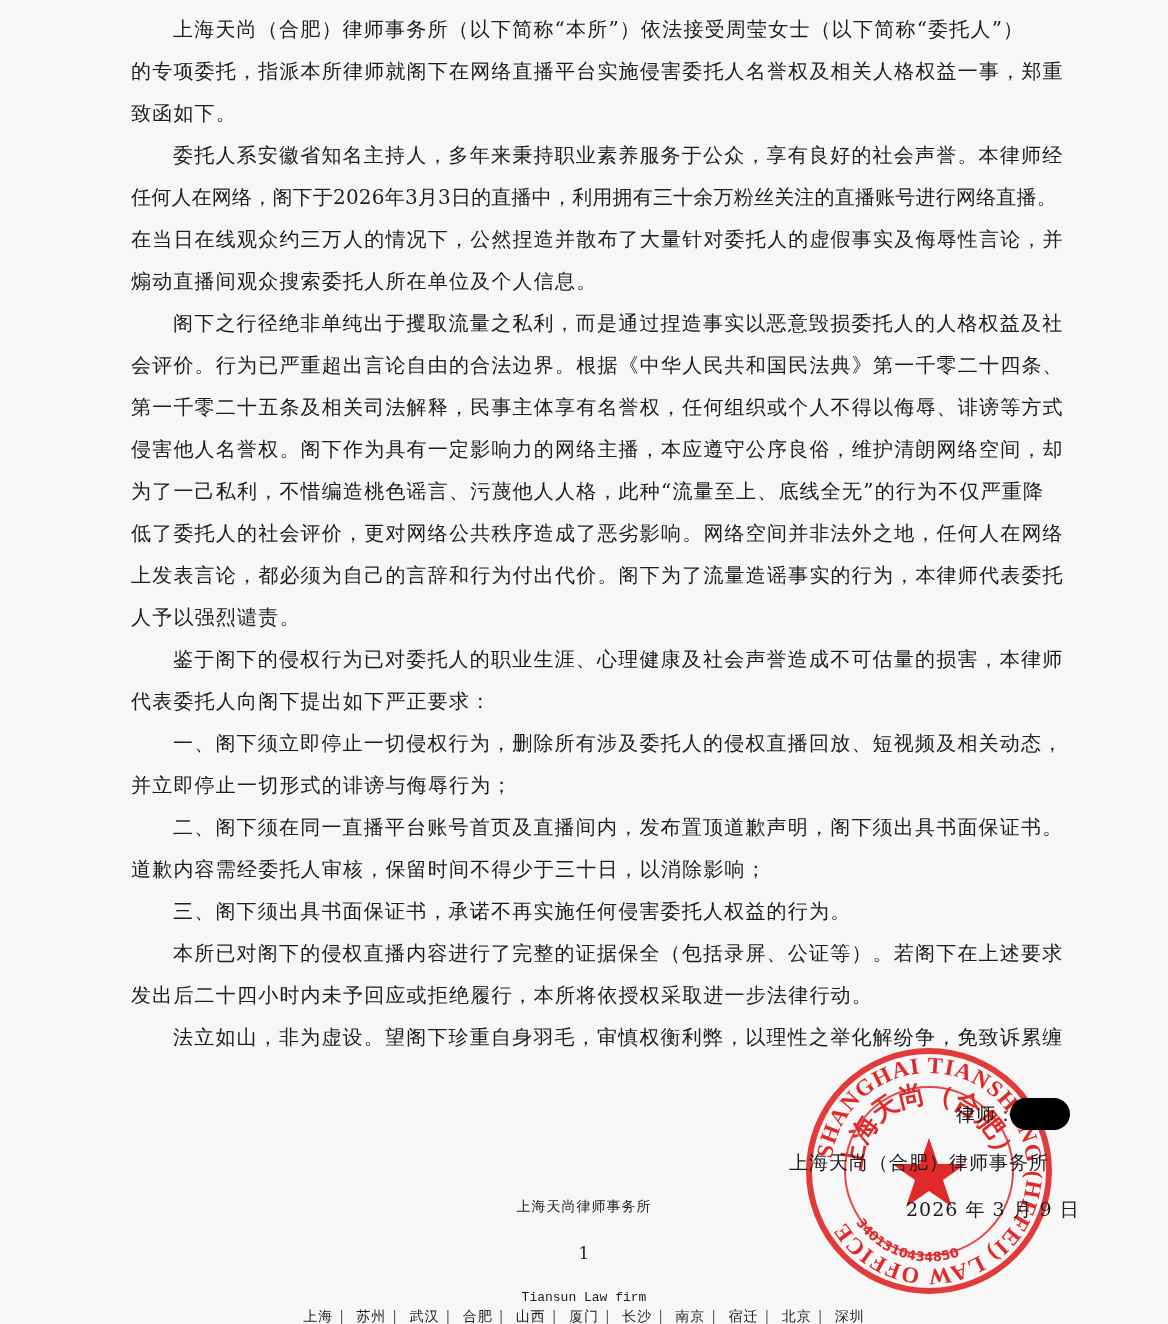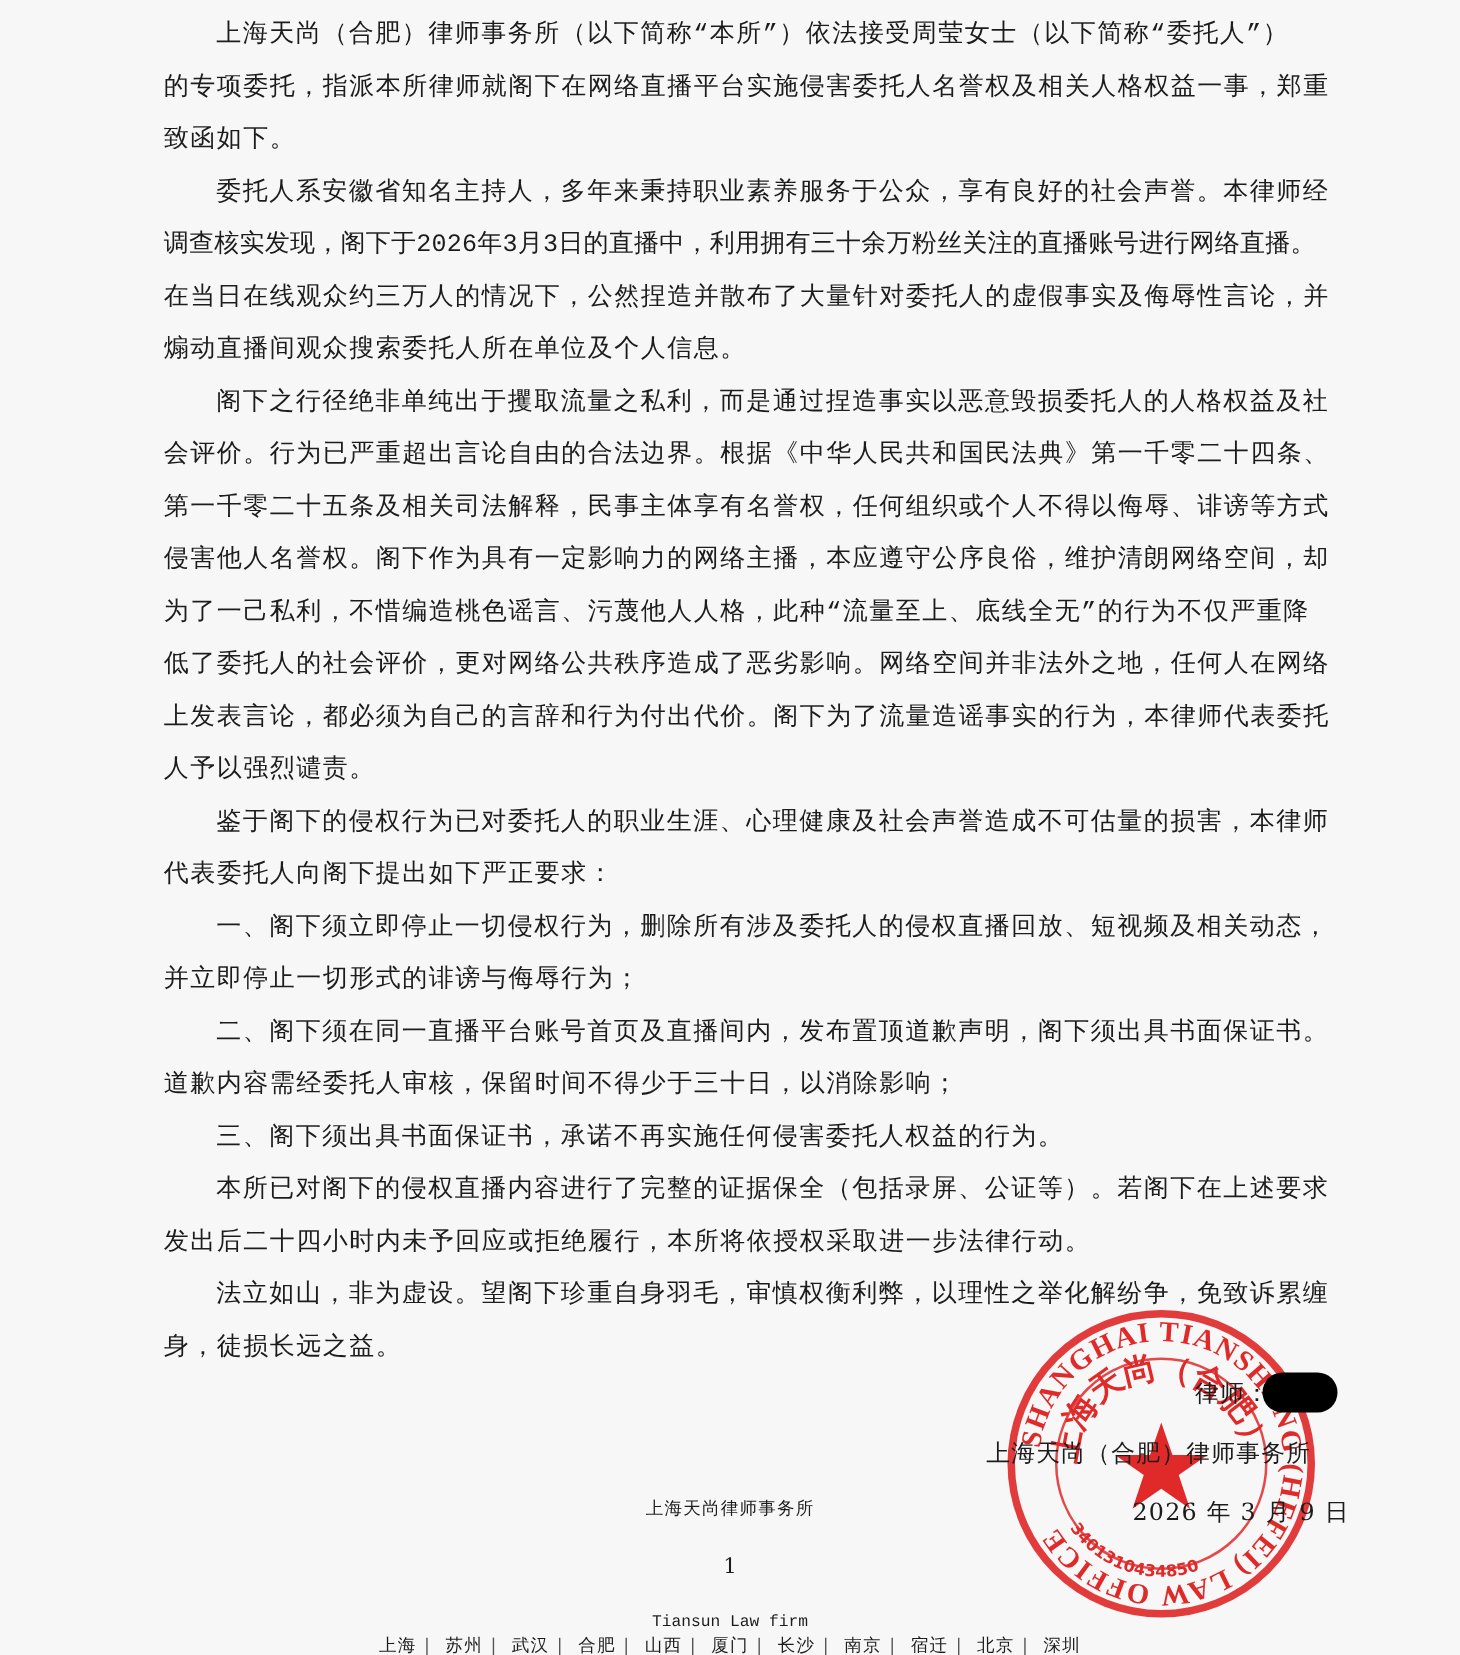--- a/index.html
+++ b/index.html
@@ -4,21 +4,21 @@
 <style>
   html, body { margin: 0; padding: 0; }
   body {
     width: 1168px; height: 1324px; overflow: hidden;
     background: #f7f7f7;
     font-family: "DejaVu Serif", "Liberation Serif", serif;
     color: #1c1c1c;
     position: relative;
   }
   .page { position: absolute; left: 0; top: 0; width: 1168px; height: 1324px; }
-  .body-text { position: absolute; left: 131px; top: 8px; width: 940px; font-family: Liberation Mono, monospace; }
+  .body-text { position: absolute; left: 131px; top: 8px; width: 940px; }
   .line {
     height: 42px; line-height: 42px;
     font-size: 20px; letter-spacing: 1.2px;
     white-space: nowrap;
   }
   .line.indent { padding-left: 42px; }
   .line.tight { letter-spacing: 0.2px; }
   .sig { position: absolute; font-size: 19px; white-space: nowrap; letter-spacing: 1px; }
   .redact { position: absolute; left: 1010px; top: 1098px; width: 60px; height: 32px; background: #000; border-radius: 16px; }
   .seal { position: absolute; left: 804px; top: 1046px; width: 250px; height: 250px; }
@@ -34,21 +34,21 @@
 
 <div class="page">
 
   <div class="body-text">
 
     <div class="line indent">上海天尚（合肥）律师事务所（以下简称“本所”）依法接受周莹女士（以下简称“委托人”）</div>
     <div class="line">的专项委托，指派本所律师就阁下在网络直播平台实施侵害委托人名誉权及相关人格权益一事，郑重</div>
     <div class="line">致函如下。</div>
 
     <div class="line indent">委托人系安徽省知名主持人，多年来秉持职业素养服务于公众，享有良好的社会声誉。本律师经</div>
-    <div class="line tight">调查核实发现，阁下于2026年3月3日的直播中，利用拥有三十余万粉丝关注的直播账号进行网络直播。</div>
+    <div class="line tight">任何人在网络，阁下于2026年3月3日的直播中，利用拥有三十余万粉丝关注的直播账号进行网络直播。</div>
     <div class="line">在当日在线观众约三万人的情况下，公然捏造并散布了大量针对委托人的虚假事实及侮辱性言论，并</div>
     <div class="line">煽动直播间观众搜索委托人所在单位及个人信息。</div>
 
     <div class="line indent">阁下之行径绝非单纯出于攫取流量之私利，而是通过捏造事实以恶意毁损委托人的人格权益及社</div>
     <div class="line">会评价。行为已严重超出言论自由的合法边界。根据《中华人民共和国民法典》第一千零二十四条、</div>
     <div class="line">第一千零二十五条及相关司法解释，民事主体享有名誉权，任何组织或个人不得以侮辱、诽谤等方式</div>
     <div class="line">侵害他人名誉权。阁下作为具有一定影响力的网络主播，本应遵守公序良俗，维护清朗网络空间，却</div>
     <div class="line">为了一己私利，不惜编造桃色谣言、污蔑他人人格，此种“流量至上、底线全无”的行为不仅严重降</div>
     <div class="line">低了委托人的社会评价，更对网络公共秩序造成了恶劣影响。网络空间并非法外之地，任何人在网络</div>
     <div class="line">上发表言论，都必须为自己的言辞和行为付出代价。阁下为了流量造谣事实的行为，本律师代表委托</div>
@@ -62,21 +62,20 @@
 
     <div class="line indent">二、阁下须在同一直播平台账号首页及直播间内，发布置顶道歉声明，阁下须出具书面保证书。</div>
     <div class="line">道歉内容需经委托人审核，保留时间不得少于三十日，以消除影响；</div>
 
     <div class="line indent">三、阁下须出具书面保证书，承诺不再实施任何侵害委托人权益的行为。</div>
 
     <div class="line indent">本所已对阁下的侵权直播内容进行了完整的证据保全（包括录屏、公证等）。若阁下在上述要求</div>
     <div class="line">发出后二十四小时内未予回应或拒绝履行，本所将依授权采取进一步法律行动。</div>
 
     <div class="line indent">法立如山，非为虚设。望阁下珍重自身羽毛，审慎权衡利弊，以理性之举化解纷争，免致诉累缠</div>
-    <div class="line">身，徒损长远之益。</div>
   </div>
 
   <svg class="seal" viewBox="0 0 250 250" xmlns="http://www.w3.org/2000/svg">
     <defs>
       <path id="outerArc" d="M 125 125 m -98 0 a 98 98 0 1 1 196 0 a 98 98 0 1 1 -196 0"></path>
       <path id="innerArc" d="M 125 125 m -68 0 a 68 68 0 1 1 136 0"></path>
       <path id="codeArc" d="M 48 170 A 88 88 0 0 0 202 170"></path>
     </defs>
     <circle cx="125" cy="125" r="120" fill="none" stroke="#e02a2a" stroke-width="6" opacity="0.92"></circle>
     <circle cx="125" cy="125" r="84" fill="none" stroke="#e02a2a" stroke-width="2" opacity="0.85"></circle>

